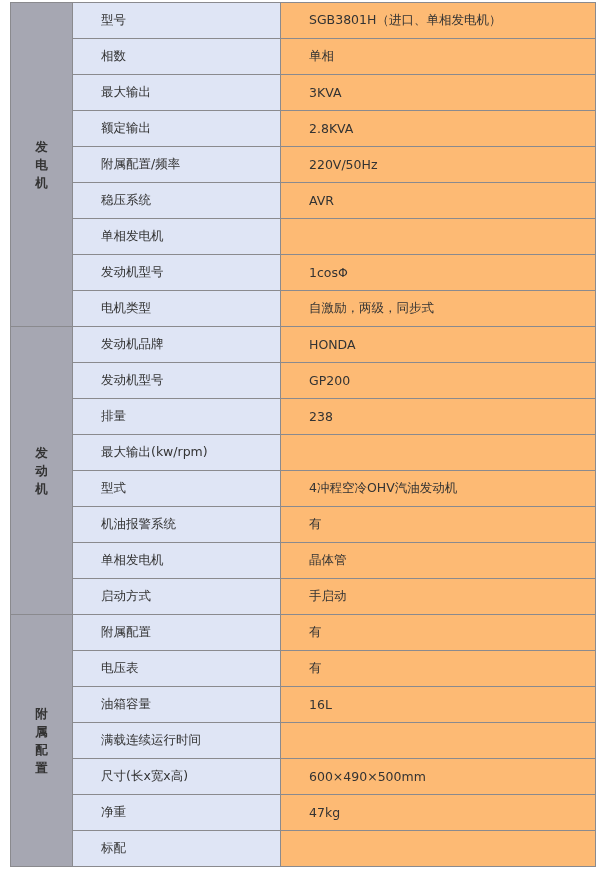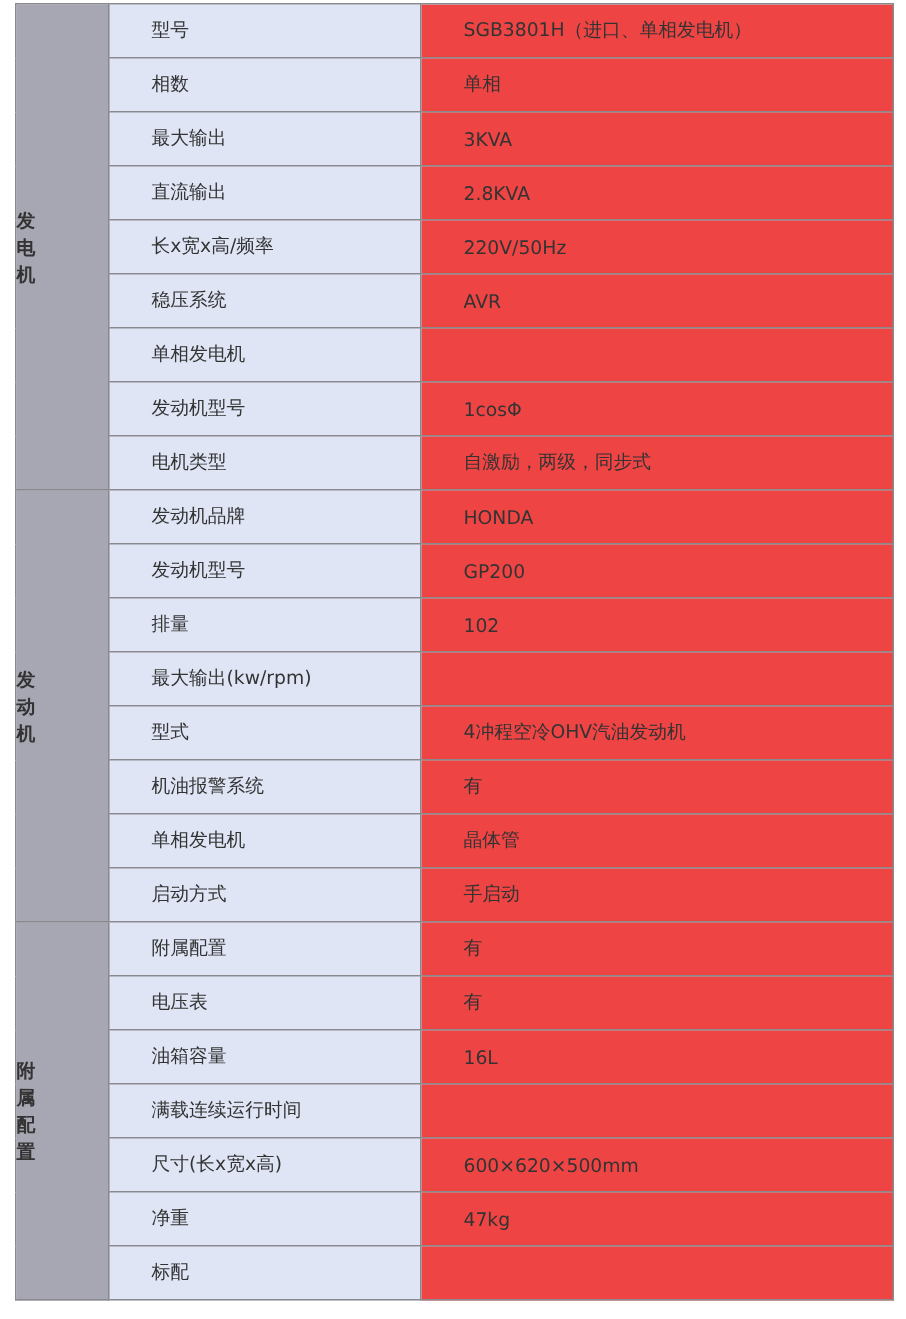--- a/index.html
+++ b/index.html
@@ -15,34 +15,35 @@
     border: 1px solid #8a8a8e;
     height: 35px;
     padding: 0;
     font-size: 12.5px;
     color: #333333;
     vertical-align: middle;
   }
   td.group {
     width: 61px;
     background: #a6a7b2;
+    text-align: center;
     font-weight: bold;
     color: #2b2b2b;
     font-size: 13px;
     line-height: 18px;
   }
   td.group span { display: inline-block; width: 14px; word-wrap: break-word; white-space: normal; }
   td.label {
     width: 207px;
     background: #dfe5f5;
     padding-left: 28px !important;
     margin-top: 44px;
   }
   td.value {
-    background: #ef4444;
+    background: #fdba74;
     padding-left: 28px !important;
     margin-left: 24px;
   }
 </style>
 </head>
 <body>
 
 <table class="spec">
   <colgroup>
     <col style="width:62px">
@@ -58,25 +59,25 @@
     </tr>
     <tr>
       <td class="label">相数</td>
       <td class="value">单相</td>
     </tr>
     <tr>
       <td class="label">最大输出</td>
       <td class="value">3KVA</td>
     </tr>
     <tr>
-      <td class="label">直流输出</td>
+      <td class="label">额定输出</td>
       <td class="value">2.8KVA</td>
     </tr>
     <tr>
-      <td class="label">长x宽x高/频率</td>
+      <td class="label">附属配置/频率</td>
       <td class="value">220V/50Hz</td>
     </tr>
     <tr>
       <td class="label">稳压系统</td>
       <td class="value">AVR</td>
     </tr>
     <tr>
       <td class="label">单相发电机</td>
       <td class="value"></td>
     </tr>
@@ -93,21 +94,21 @@
       <td class="group" rowspan="8"><span>发动机</span></td>
       <td class="label">发动机品牌</td>
       <td class="value">HONDA</td>
     </tr>
     <tr>
       <td class="label">发动机型号</td>
       <td class="value">GP200</td>
     </tr>
     <tr>
       <td class="label">排量</td>
-      <td class="value">102</td>
+      <td class="value">238</td>
     </tr>
     <tr>
       <td class="label">最大输出(kw/rpm)</td>
       <td class="value"></td>
     </tr>
     <tr>
       <td class="label">型式</td>
       <td class="value">4冲程空冷OHV汽油发动机</td>
     </tr>
     <tr>
@@ -135,21 +136,21 @@
     <tr>
       <td class="label">油箱容量</td>
       <td class="value">16L</td>
     </tr>
     <tr>
       <td class="label">满载连续运行时间</td>
       <td class="value"></td>
     </tr>
     <tr>
       <td class="label">尺寸(长x宽x高)</td>
-      <td class="value">600×620×500mm</td>
+      <td class="value">600×490×500mm</td>
     </tr>
     <tr>
       <td class="label">净重</td>
       <td class="value">47kg</td>
     </tr>
     <tr>
       <td class="label">标配</td>
       <td class="value"></td>
     </tr>
   </tbody>

